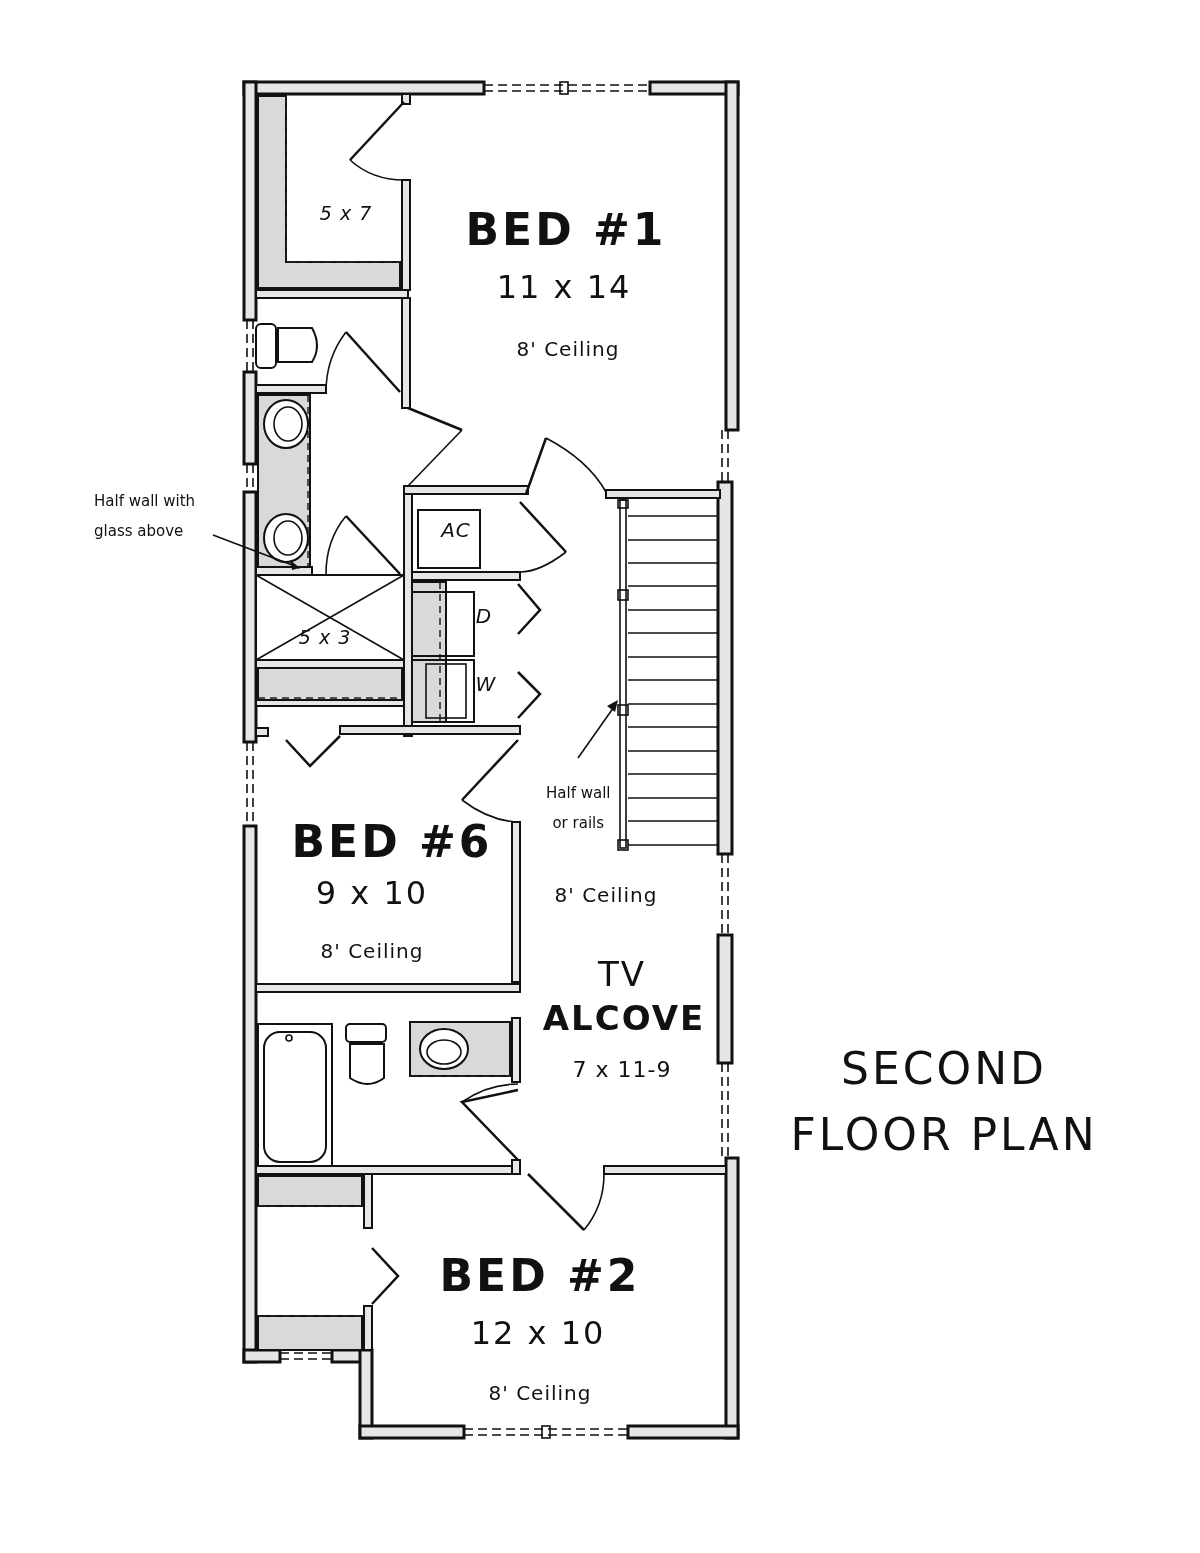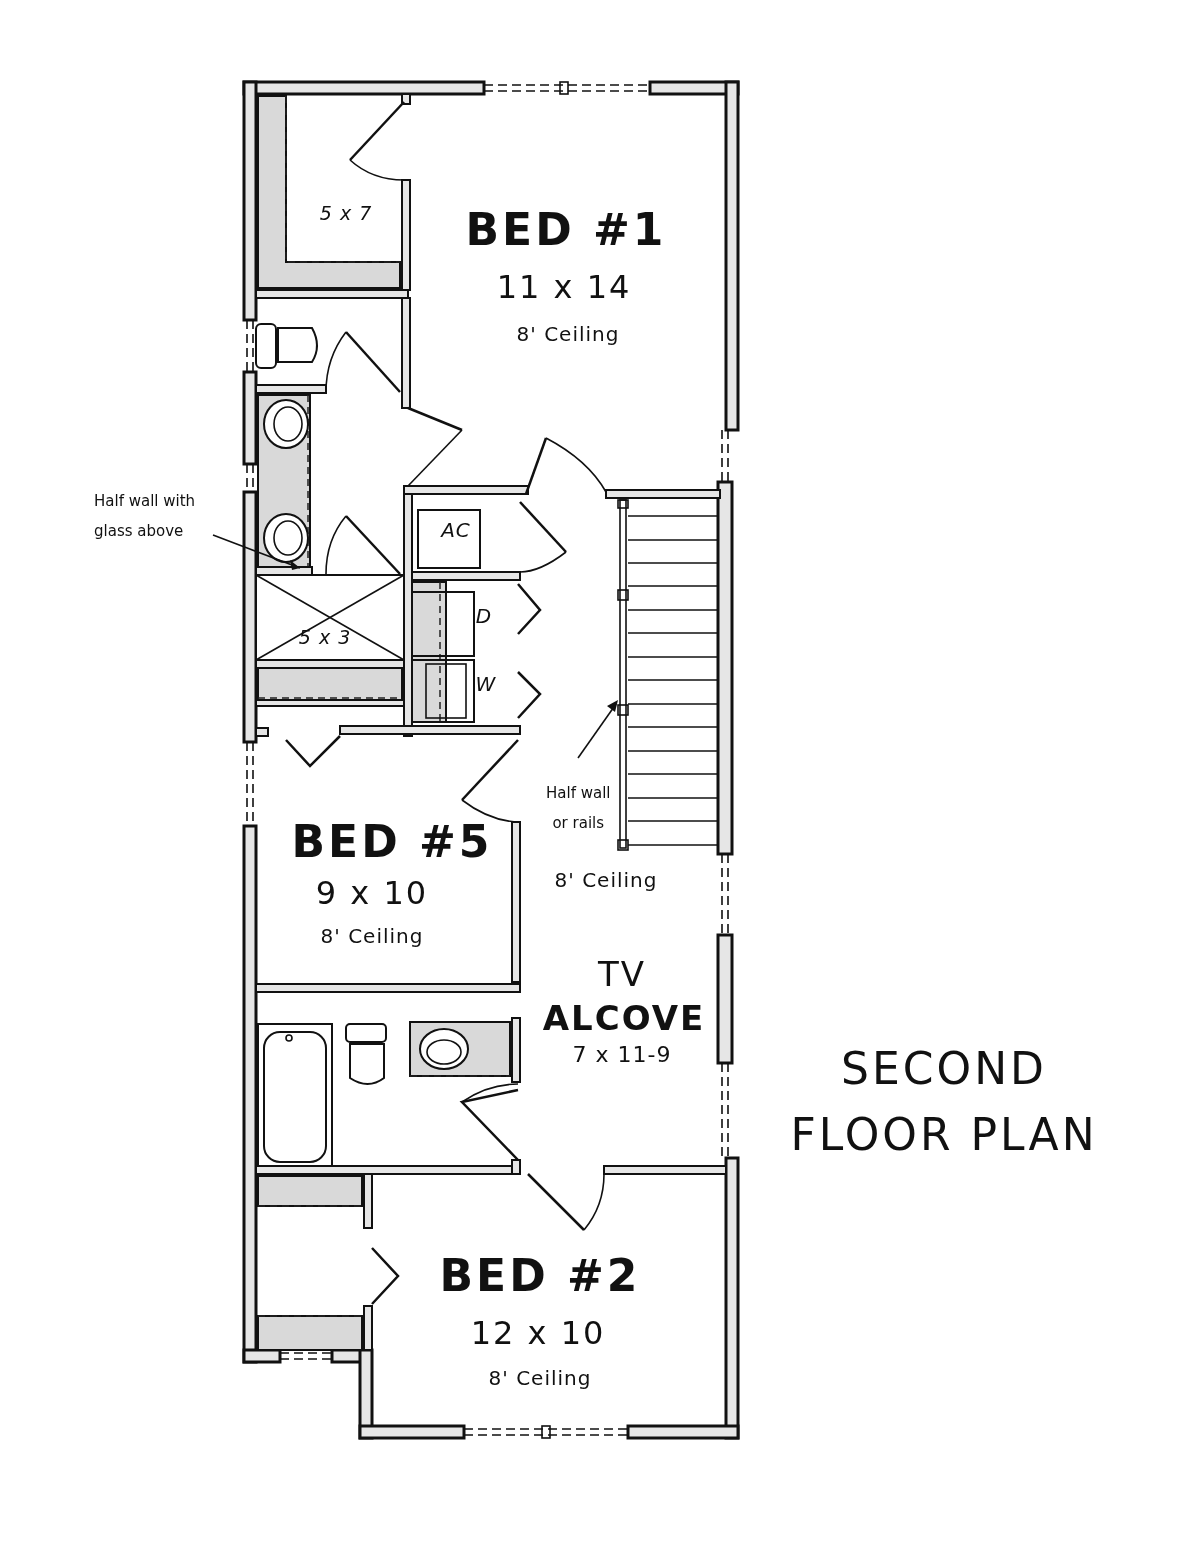--- a/index.html
+++ b/index.html
@@ -9,21 +9,21 @@
   .wall-thin { fill: #e6e6e6; stroke: #111; stroke-width: 2; }
   .line { stroke: #111; stroke-width: 2.5; fill: none; }
   .thin { stroke: #111; stroke-width: 1.6; fill: none; }
   .dash { stroke: #222; stroke-width: 1.5; fill: none; stroke-dasharray: 7 5; }
   .counter { fill: #d9d9d9; stroke: #111; stroke-width: 2; }
   .fixture { fill: #fff; stroke: #111; stroke-width: 2; }
   .win { stroke: #111; stroke-width: 1.6; fill: none; stroke-dasharray: 9 5; }
   .lbl { position: absolute; color: #111; white-space: nowrap; font-family: "DejaVu Sans", sans-serif; text-align: center; transform: translateX(-50%); }
   .room-name { font-size: 44px; font-weight: bold; letter-spacing: 3px; }
   .room-dim { font-size: 32px; letter-spacing: 2px; }
-  .ceiling { font-size: 20px; letter-spacing: 1px; }
+  .ceiling { font-size: 20px; letter-spacing: 1px; margin-top: 15px; }
   .small { font-size: 19px; letter-spacing: 1px; font-style: italic; }
   .note { font-size: 15px; text-align: left; transform: none; line-height: 30px; white-space: pre; }
   .title { font-size: 44px; letter-spacing: 3px; line-height: 62px; font-weight: normal; }
 </style>
 </head>
 <body>
 
 <svg width="1200" height="1553" viewBox="0 0 1200 1553" xmlns="http://www.w3.org/2000/svg">
 
   <g>
@@ -218,21 +218,21 @@
 
 <div class="lbl small" style="left:456px; top:518px; font-size:20px;">AC</div>
 <div class="lbl small" style="left:484px; top:604px; font-size:20px;">D</div>
 <div class="lbl small" style="left:486px; top:672px; font-size:20px;">W</div>
 
 <div class="lbl note" style="left:94px; top:486px;">Half wall with
 glass above</div>
 <div class="lbl note" style="left:546px; top:762px; text-align:center;margin-top:16px;">Half wall
 or rails</div>
 
-<div class="lbl room-name" style="left:392px; top:816px;">BED #5</div>
+<div class="lbl room-name" style="left:392px; top:816px;">BED #6</div>
 <div class="lbl room-dim" style="left:372px; top:874px;">9 x 10</div>
 <div class="lbl ceiling" style="left:372px; top:924px;">8' Ceiling</div>
 
 <div class="lbl ceiling" style="left:606px; top:868px;">8' Ceiling</div>
 
 <div class="lbl room-dim" style="left:622px; top:954px; font-size:34px;">TV</div>
 <div class="lbl room-dim" style="left:624px; top:998px; font-size:34px;font-weight:bold;">ALCOVE</div>
 <div class="lbl ceiling" style="left:622px; top:1042px; font-size:22px;">7 x 11-9</div>
 
 <div class="lbl room-name" style="left:540px; top:1250px;">BED #2</div>

